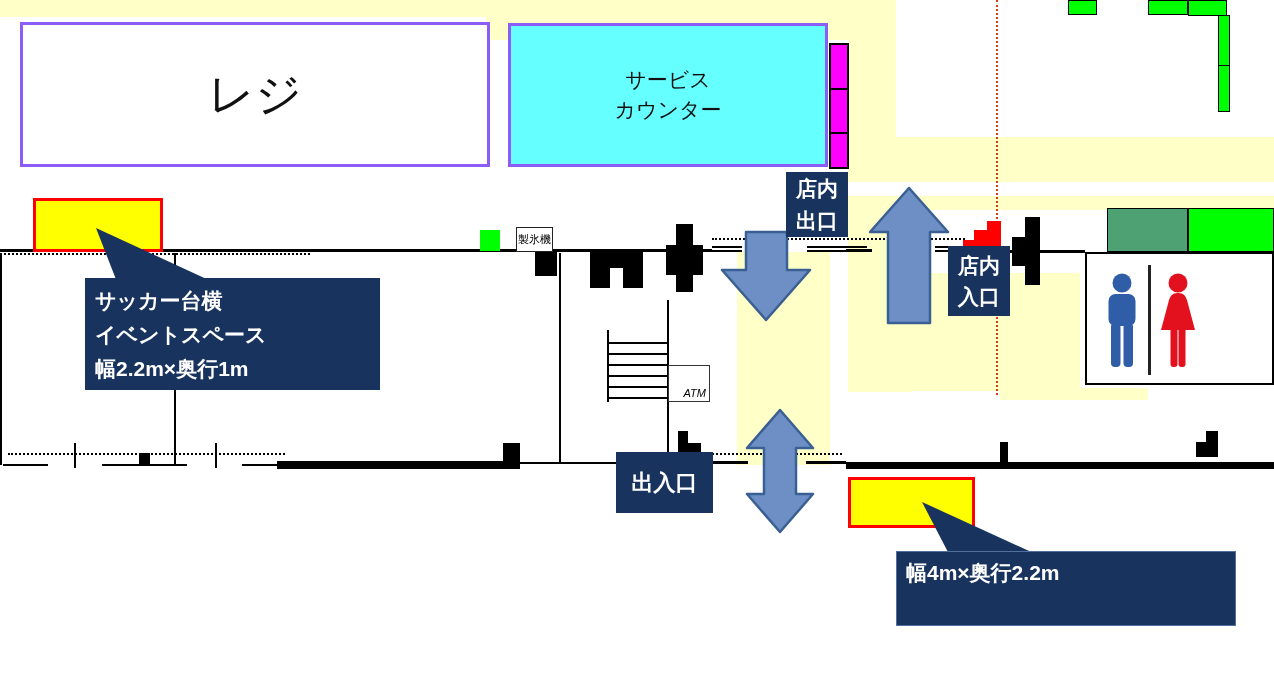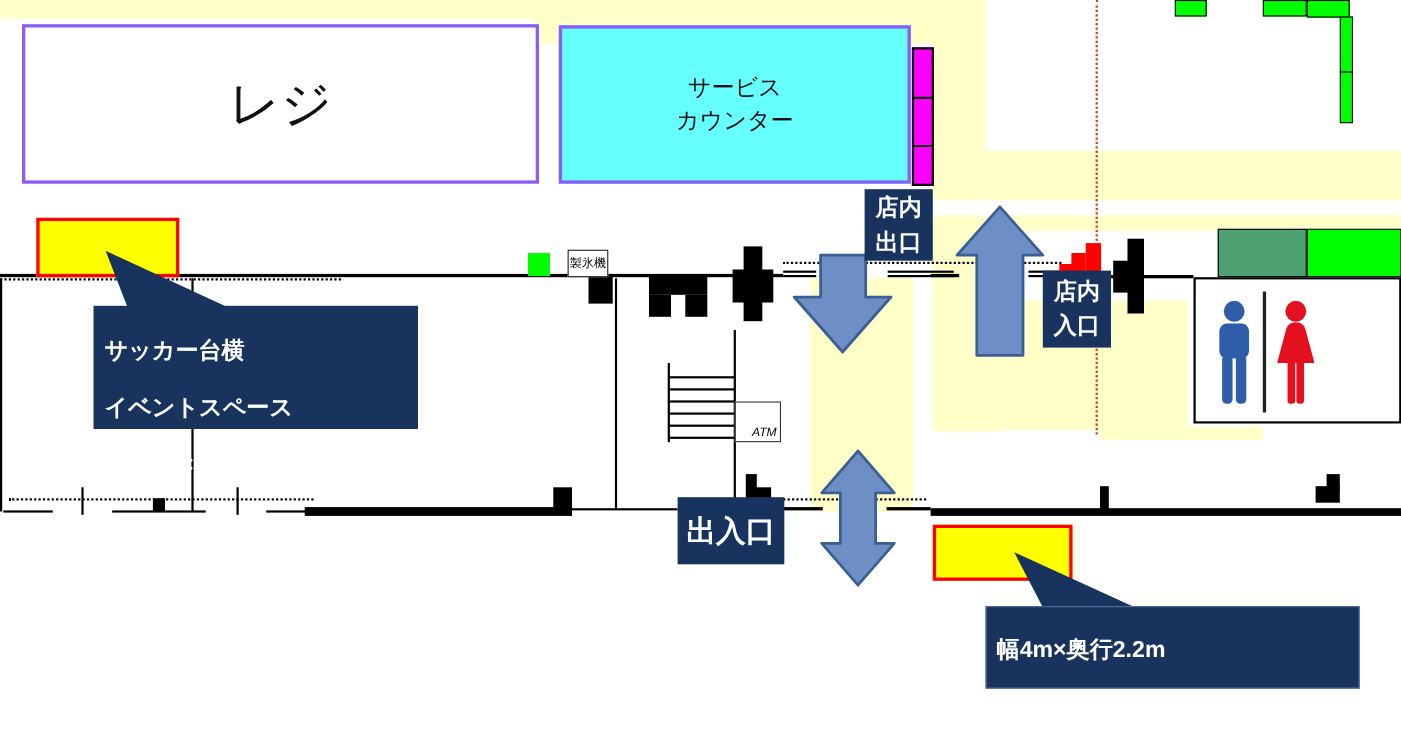--- a/index.html
+++ b/index.html
@@ -21,21 +21,21 @@
   .abs{position:absolute;box-sizing:border-box;}
   .yellow{background:var(--pathyellow);z-index:1;}
   .wall{background:#000;z-index:2;}
   .pillar{background:#000;z-index:3;}
   .dotline{border-top:2px dotted #000;height:0;z-index:2;}
   .redline{border-left:2px dotted #D33A10;width:0;z-index:2;}
   .room{background:#fff;border:3px solid #8b5cf6;z-index:4;display:flex;align-items:center;justify-content:center;}
   .greenbox{background:var(--bgreen);border:1px solid #000;z-index:3;}
   .navylabel{background:var(--navy);color:#fff;font-weight:bold;z-index:6;display:flex;flex-direction:column;align-items:center;justify-content:center;text-align:center;}
   .callout{background:var(--navy);color:#fff;font-weight:bold;z-index:6;}
-  .callout div{white-space:nowrap;margin-top:18px;}
+  .callout div{white-space:nowrap;}
   .eventbox{background:var(--hyellow);border:3px solid #FF0000;z-index:4;}
   .smalllabel{background:#fff;border:1px solid #222;color:#000;z-index:3;display:flex;align-items:center;justify-content:center;}
   svg{display:block;}
 </style>
 </head>
 <body>
 
 <div id="canvas">
 
   <div class="abs yellow" style="left:0;top:0;width:848px;height:17px;"></div>
@@ -180,21 +180,21 @@
   <div class="abs navylabel" style="left:786px;top:172px;width:62px;height:65px;font-size:21px;line-height:1.5;">
     <span>店内</span>
     <span>出口</span>
   </div>
 
   <div class="abs navylabel" style="left:948px;top:246px;width:62px;height:70px;font-size:21px;line-height:1.5;">
     <span>店内</span>
     <span>入口</span>
   </div>
 
-  <div class="abs navylabel" style="left:616px;top:452px;width:97px;height:61px;font-size:27px;">
+  <div class="abs navylabel" style="left:616px;top:452px;width:97px;height:61px;font-size:22px;">
     <span>出入口</span>
   </div>
 
 
   <div class="abs callout" style="left:85px;top:278px;width:295px;height:112px;font-size:21px;line-height:34px;padding:6px 10px;">
     <div>サッカー台横</div>
     <div>イベントスペース</div>
     <div>幅2.2m×奥行1m</div>
   </div>
 

